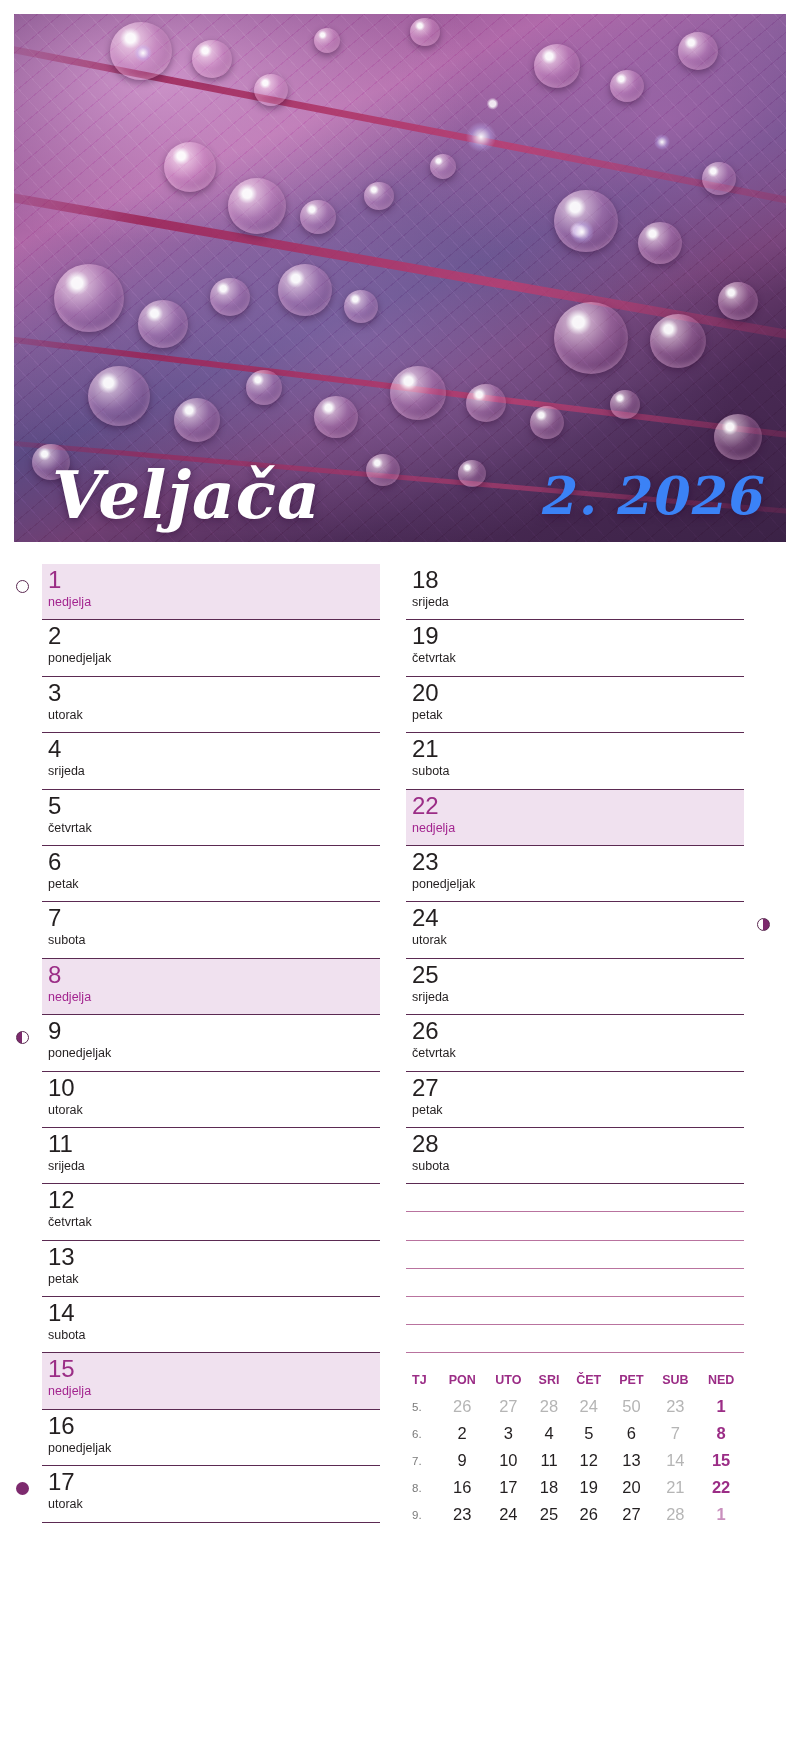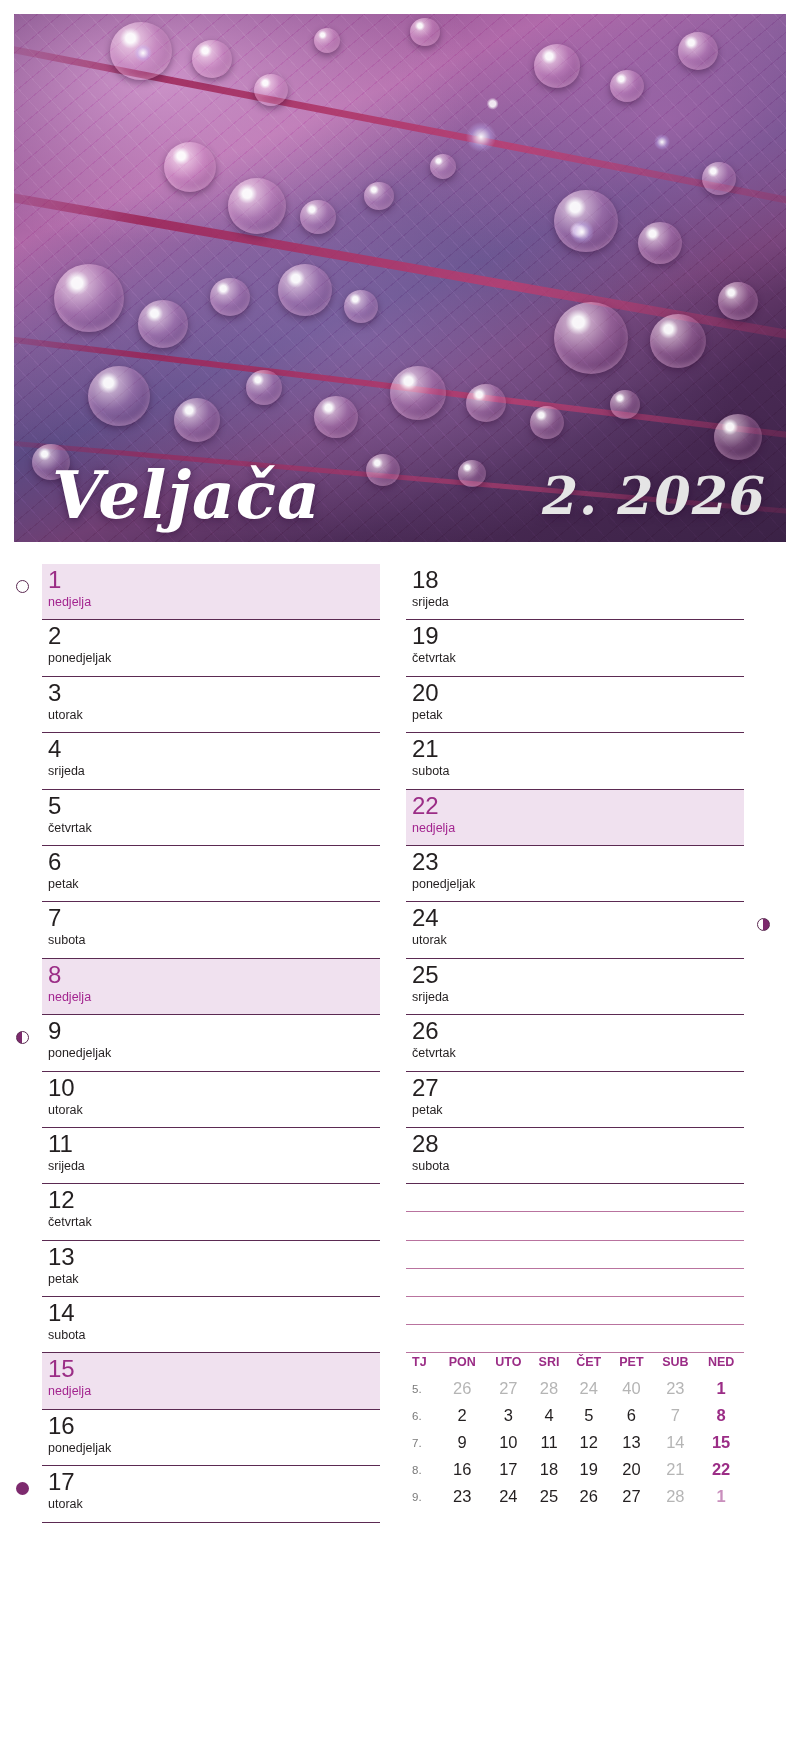--- a/index.html
+++ b/index.html
@@ -85,21 +85,21 @@
     font-weight: 700;
     font-size: 66px;
     letter-spacing: 1px;
     text-shadow: 0 2px 10px rgba(40,10,50,0.55);
     line-height: 1;
   }
   .hero-date {
     position: absolute;
     right: 20px;
     bottom: 20px;
-    color: #e5e5e5;
+    color: #3b82f6;
     font-family: "DejaVu Serif", serif;
     font-style: italic;
     font-weight: 700;
     font-size: 52px;
     letter-spacing: 1px;
     text-shadow: 0 2px 10px rgba(40,10,50,0.55);
     line-height: 1;
   }
 
   
@@ -174,20 +174,21 @@
   }
 
   .noteline {
     height: 28.2px;
     border-bottom: 1px solid #b9739f;
     box-sizing: border-box;
   }
 
   
   .mini {
+    margin-top: 18px;
     padding-left: 4px;
   }
   .mini table {
     border-collapse: collapse;
     width: 100%;
   }
   .mini th {
     font-size: 12.5px;
     font-weight: bold;
     color: #9b2d86;
@@ -414,21 +415,21 @@
                 <th>NED</th>
               </tr>
           </thead>
           <tbody id="mini-body">
               <tr>
                 <td class="wk">5.</td>
                 <td class="out">26</td>
                 <td class="out">27</td>
                 <td class="out">28</td>
                 <td class="out">24</td>
-                <td class="out">40</td>
+                <td class="out">50</td>
                 <td class="out">23</td>
                 <td class="sun">1</td>
               </tr>
               <tr>
                 <td class="wk">6.</td>
                 <td class="">2</td>
                 <td class="">3</td>
                 <td class="">4</td>
                 <td class="">5</td>
                 <td class="">6</td>

